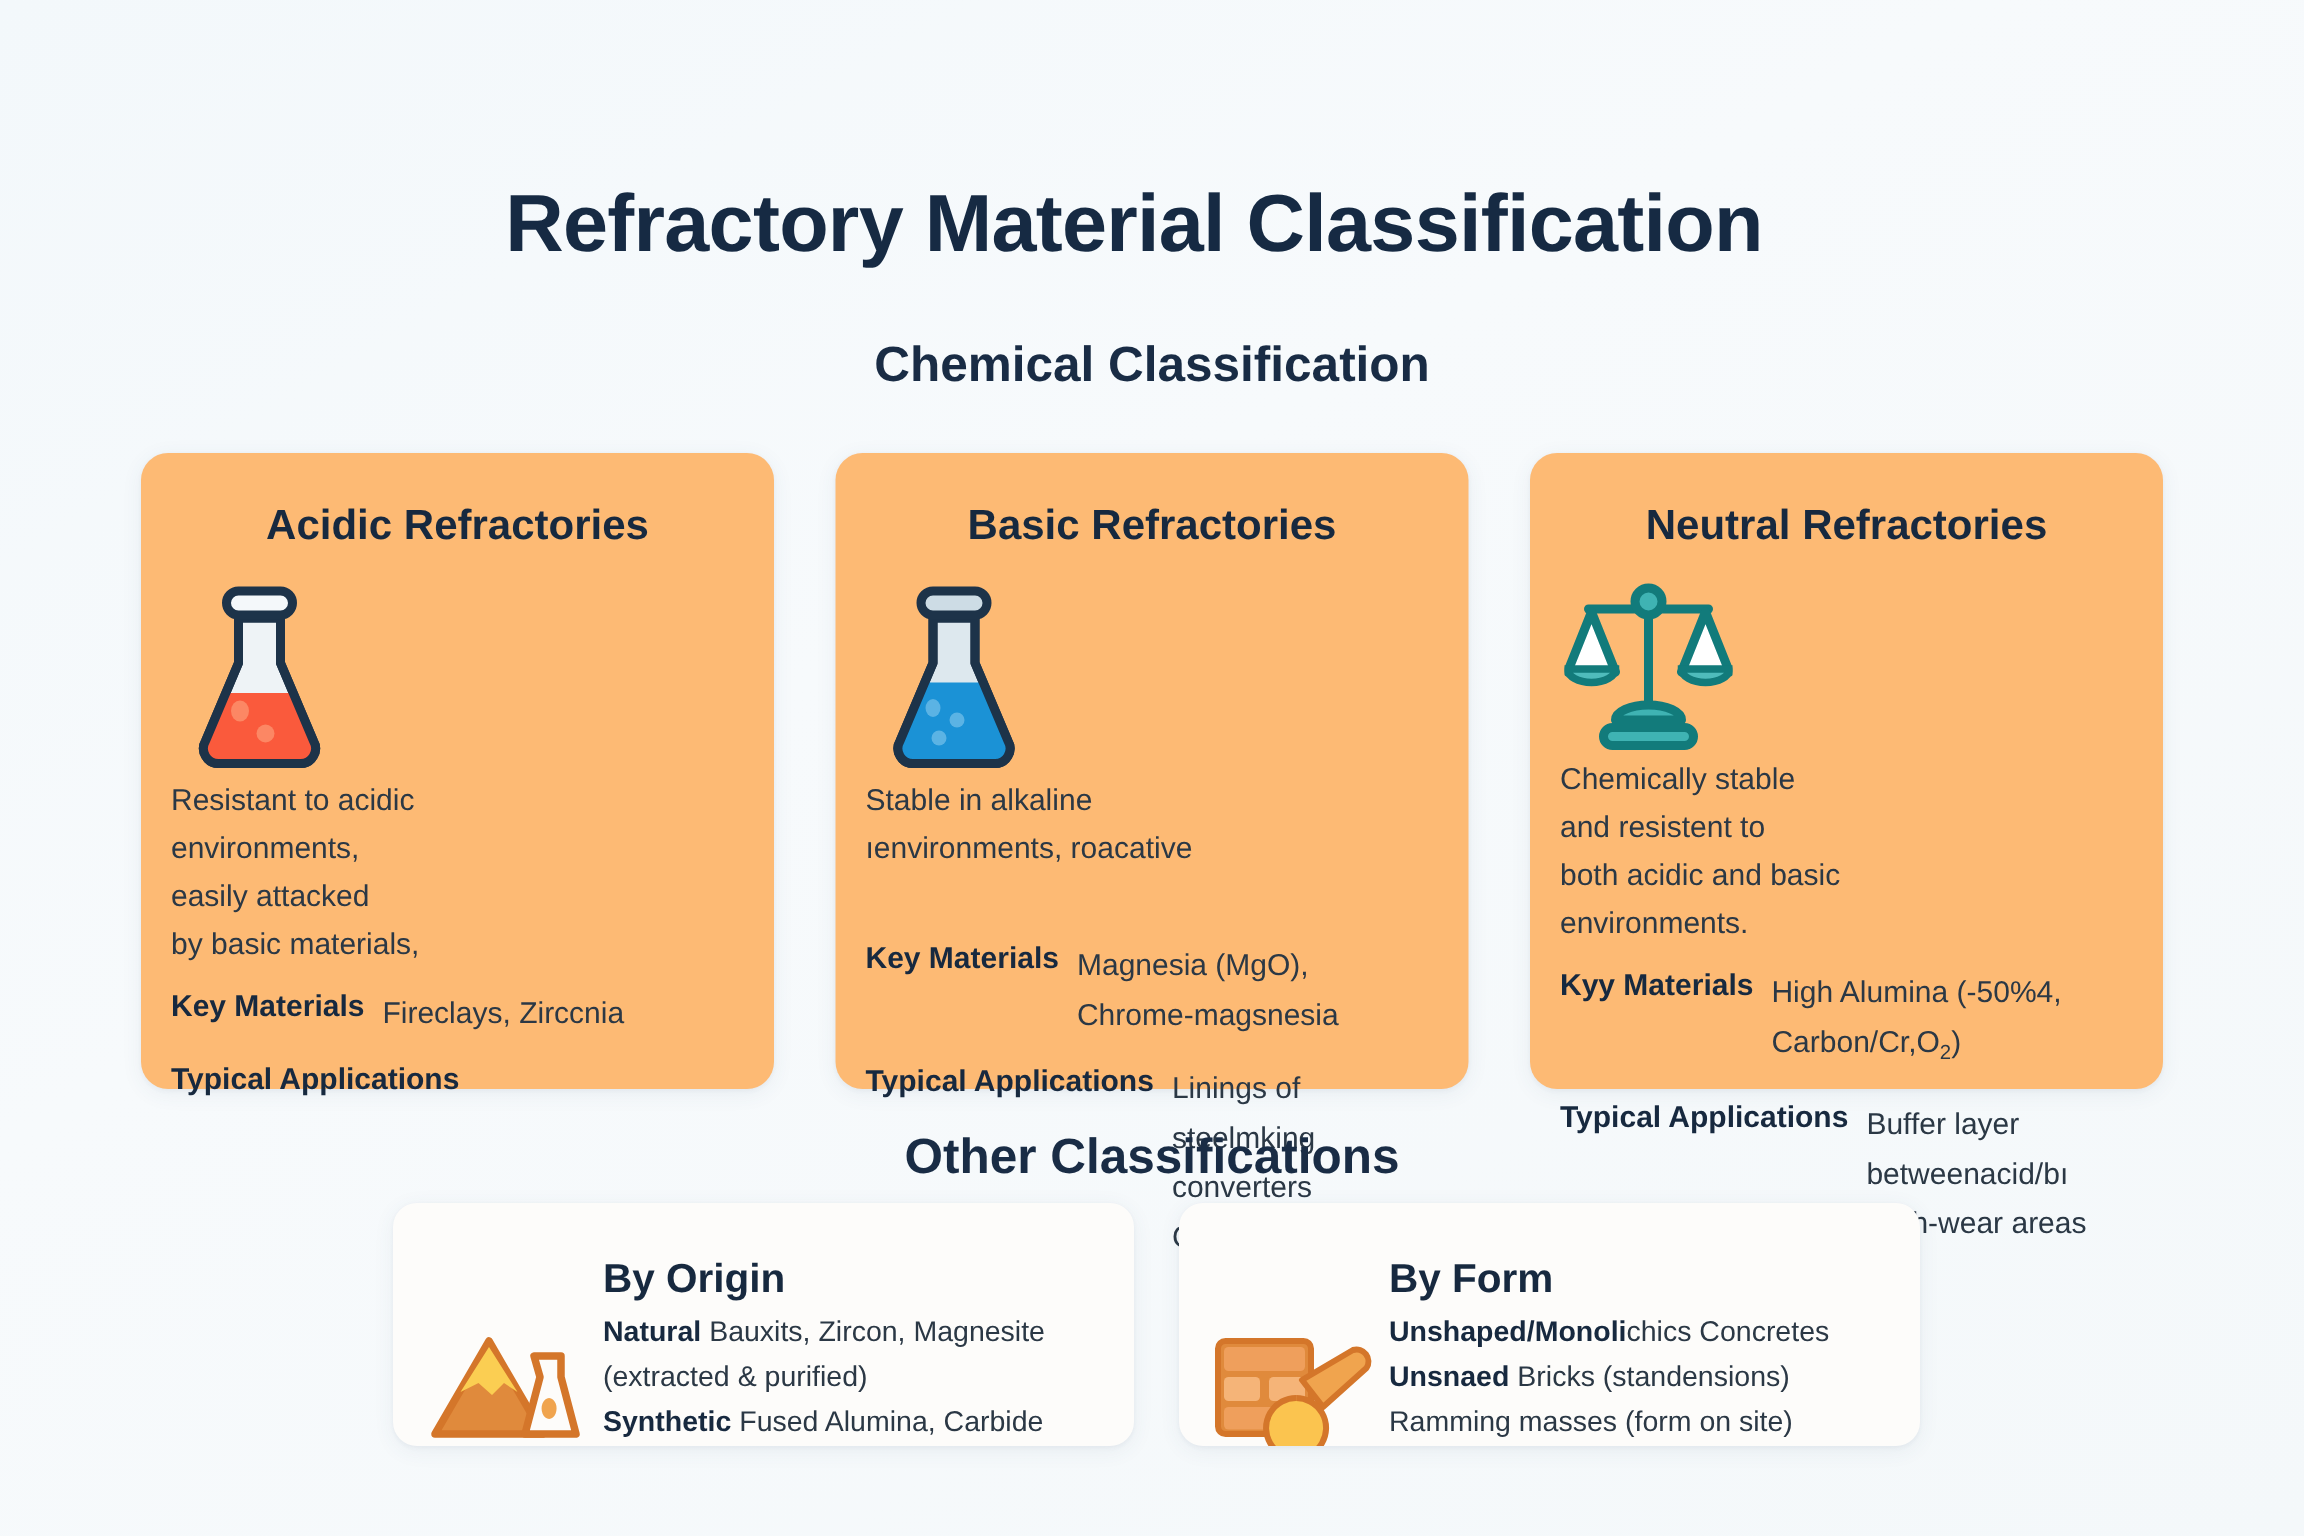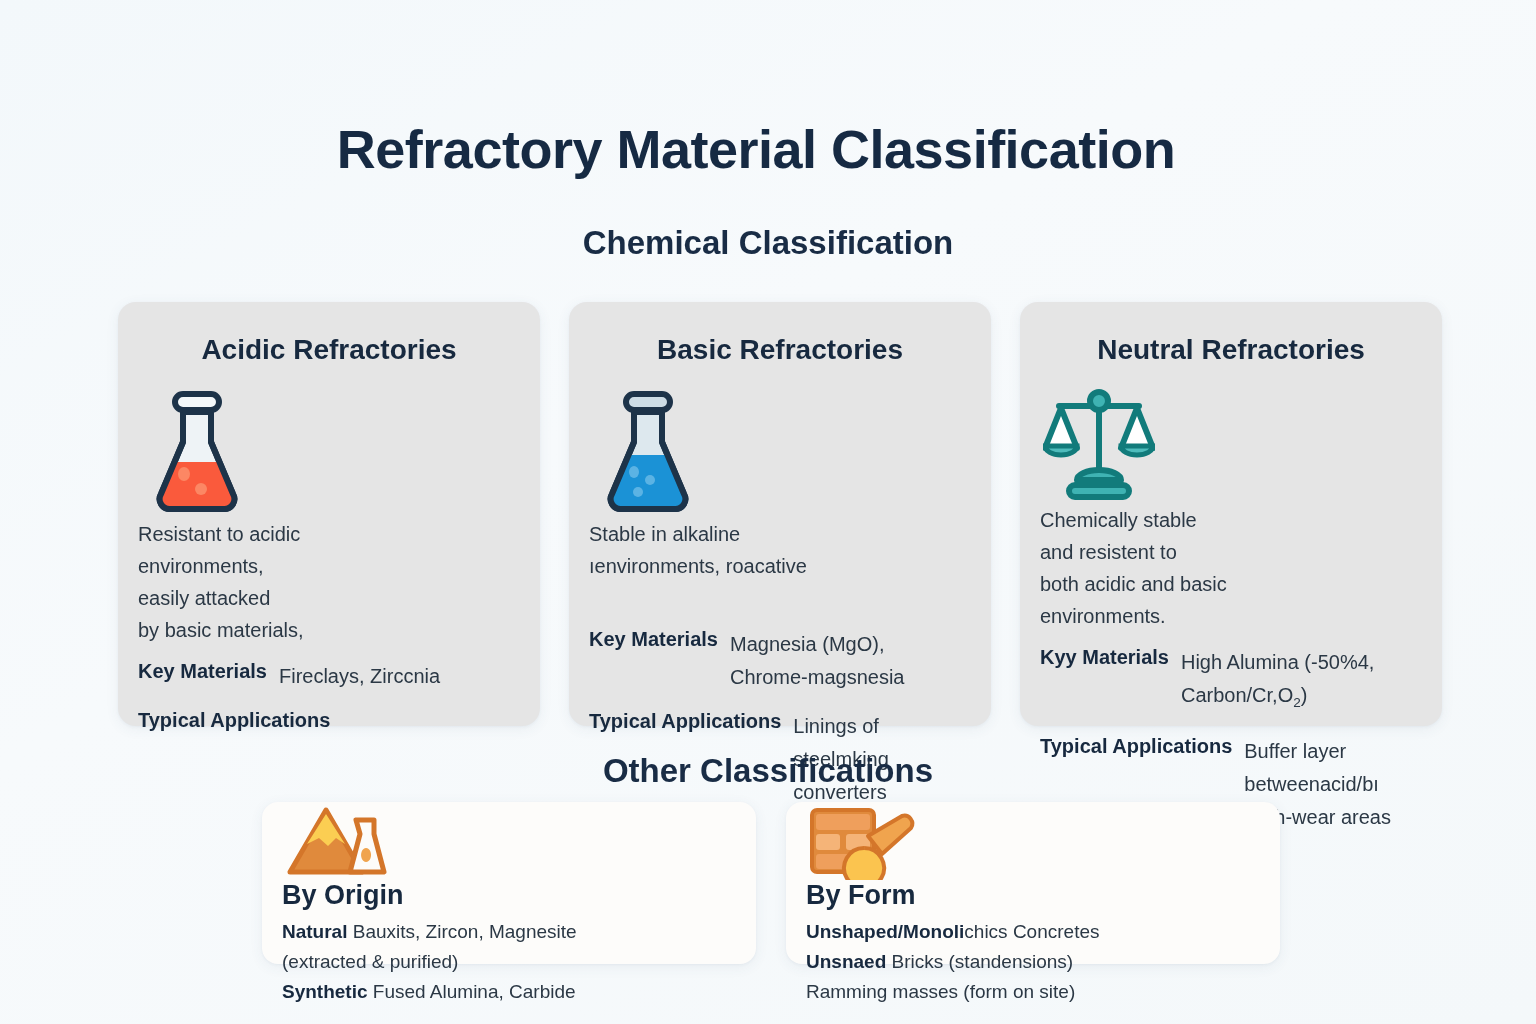--- a/index.html
+++ b/index.html
@@ -46,28 +46,27 @@
     top: 302px;
     left: 94px;
     width: 1348px;
     height: 424px;
     display: flex;
     justify-content: space-between;
   }
   .chem-card {
     width: 422px;
     height: 424px;
-    background: #e5e5e5;
+    background: #fdba74;
     border-radius: 18px;
     box-shadow: 0 3px 14px rgba(60, 80, 110, 0.07),
                 0 1px 3px rgba(60, 80, 110, 0.05);
     position: relative;
     box-sizing: border-box;
     padding: 0;
-    margin-left: 24px;
   }
   .card-title {
     text-align: center;
     font-size: 28px;
     font-weight: bold;
     color: #17293f;
     margin-top: 32px;
   }
   .card-top {
     display: flex;
@@ -127,24 +126,23 @@
     justify-content: space-between;
   }
   .other-card {
     width: 494px;
     height: 162px;
     background: #fdfcfa;
     border-radius: 16px;
     box-shadow: 0 3px 14px rgba(60, 80, 110, 0.07),
                 0 1px 3px rgba(60, 80, 110, 0.05);
     display: flex;
-    align-items: flex-start;
+    align-items: flex-end;
     box-sizing: border-box;
     padding: 0 10px 0 16px;
-    flex-direction: column;
   }
   .other-icon {
     width: 120px;
     min-width: 120px;
     display: flex;
     justify-content: center;
     align-items: center;
   }
   .other-body { flex: 1; padding-left: 4px; }
   .other-title {

